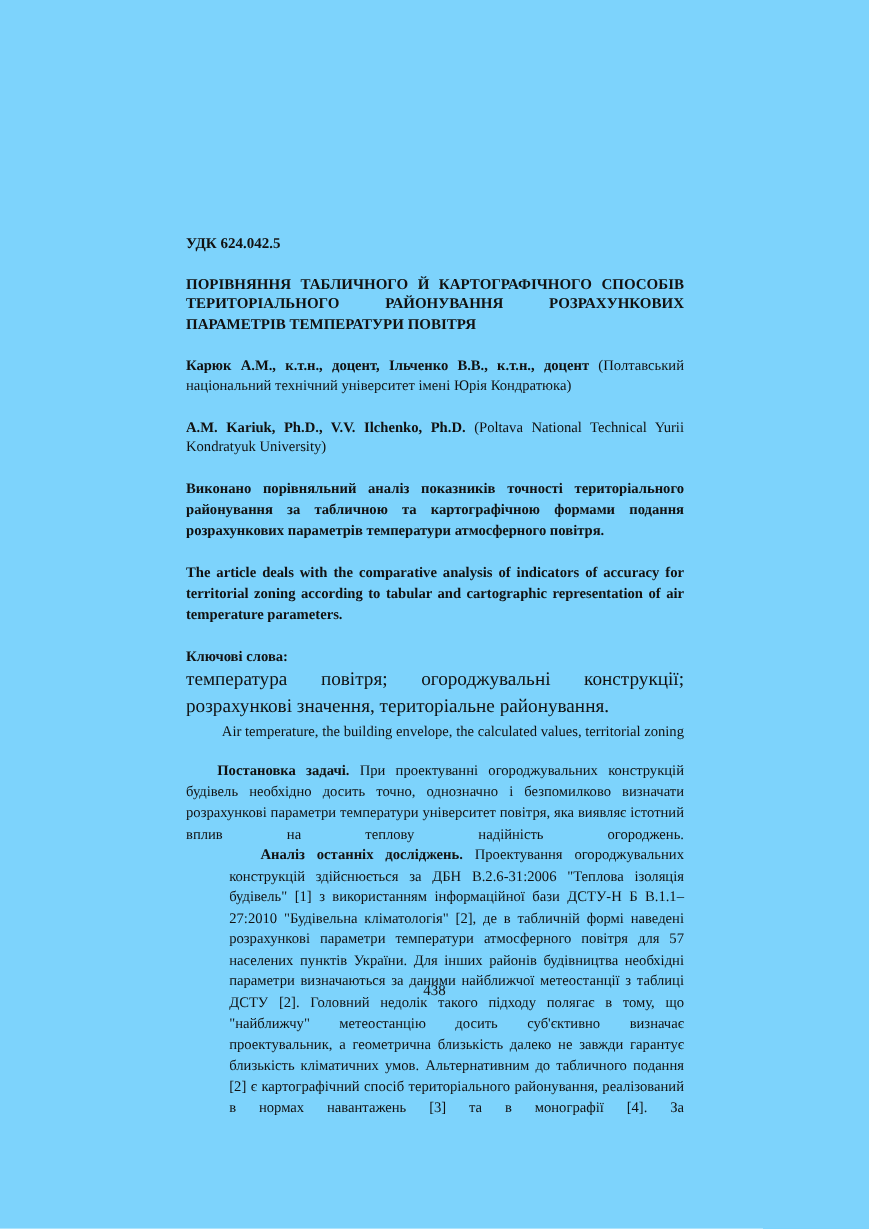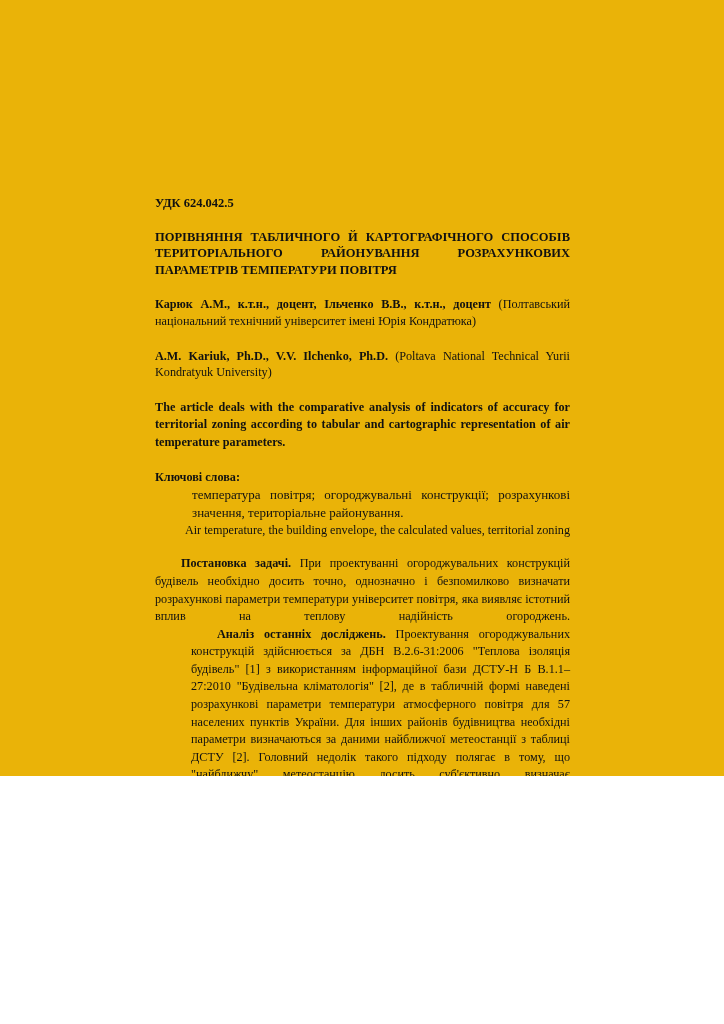--- a/index.html
+++ b/index.html
@@ -10,22 +10,22 @@
   body {
     width: 724px;
     height: 1024px;
     font-family: "Liberation Serif", "DejaVu Serif", serif;
     color: #111111;
     -webkit-font-smoothing: antialiased;
   }
   .page {
     position: relative;
     width: 724px;
-    height: 776px;
-    background: #eab308;
+    height: 1024px;
+    background: #7dd3fc;
     overflow: hidden;
   }
   .content {
     position: absolute;
     left: 155px;
     top: 196px;
     width: 415px;
   }
   .udk {
     font-size: 12.5px;
@@ -71,25 +71,24 @@
     text-align: justify;
     text-align-last: left;
     margin-bottom: 18px;
   }
   .keywords-head {
     font-size: 12.2px;
     font-weight: bold;
     line-height: 1.4;
   }
   .keywords-ua {
-    font-size: 13px;
+    font-size: 16px;
     line-height: 1.4;
     text-align: justify;
     text-align-last: left;
-    margin-left: 37px;
   }
   .keywords-en {
     font-size: 12.2px;
     line-height: 1.4;
     margin-bottom: 16px;
     text-align: right;
   }
   .body-para {
     font-size: 12.2px;
     line-height: 1.44;
@@ -127,20 +126,21 @@
 
 
     <div class="authors-block">
       <span class="names">Карюк А.М., к.т.н., доцент, Ільченко В.В., к.т.н., доцент </span><span class="affil">(Полтавський національний технічний університет імені Юрія Кондратюка)</span>
     </div>
 
     <div class="authors-block">
       <span class="names">A.M. Kariuk, Ph.D., V.V. Ilchenko, Ph.D. </span><span class="affil">(Poltava National Technical Yurii Kondratyuk University)</span>
     </div>
 
+    <div class="abstract">Виконано порівняльний аналіз показників точності територіального районування за табличною та картографічною формами подання розрахункових параметрів температури атмосферного повітря.</div>
 
     <div class="abstract">The article deals with the comparative analysis of indicators of accuracy for territorial zoning according to tabular and cartographic representation of air temperature parameters.</div>
 
     <div class="keywords-head">Ключові слова:</div>
     <div class="keywords-ua">температура повітря; огороджувальні конструкції; розрахункові значення, територіальне районування.</div>
     <div class="keywords-en">Air temperature, the building envelope, the calculated values, territorial zoning</div>
 
     <p class="body-para">
       <span class="lead">Постановка задачі.</span><span> При проектуванні огороджувальних конструкцій будівель необхідно досить точно, однозначно і безпомилково визначати розрахункові параметри температури університет повітря, яка виявляє істотний вплив на теплову надійність огороджень.</span>
     </p>

